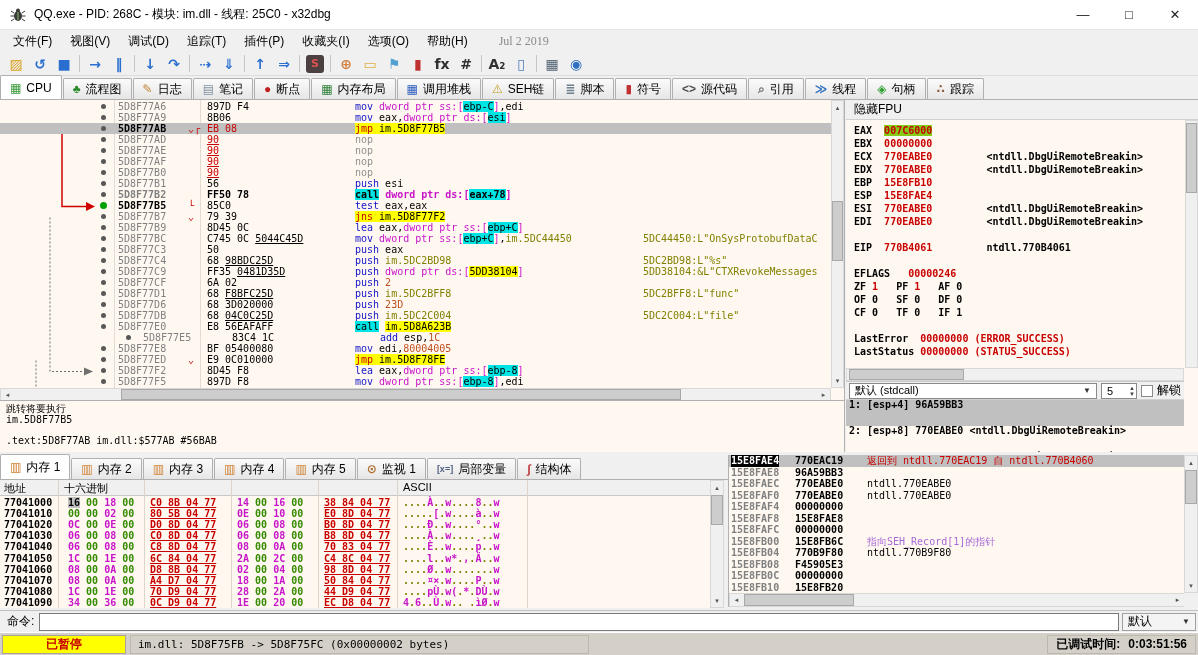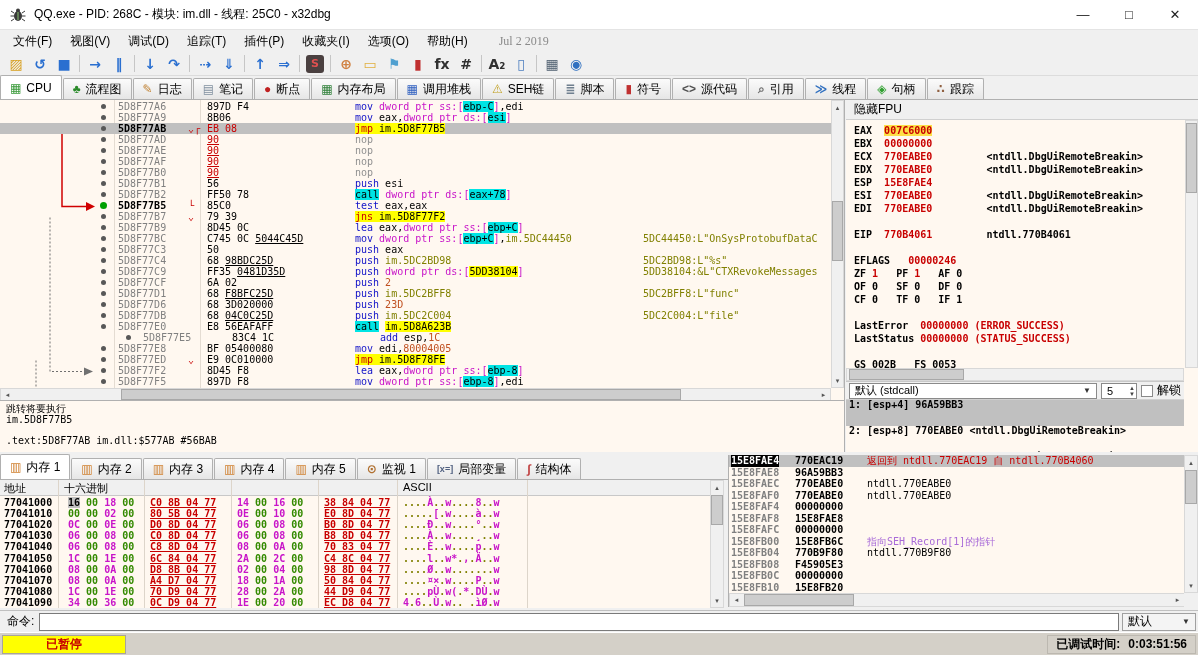--- a/index.html
+++ b/index.html
@@ -51,21 +51,21 @@
 .dsepv{position:absolute;top:0;height:288px;width:1px;background:#e4dcd2}
 #darrows{position:absolute;left:0;top:1px}
 #dinfo{position:absolute;top:300px;left:0;width:844px;height:52px;border-top:1px solid #b0b0b0;background:#fff8f0;font-size:10px;padding:2px 0 0 6px}
 #dinfo div{height:11px;line-height:11px;white-space:pre}
 #dinfo .gap{height:10px}
 
 #regs{position:absolute;top:100px;left:846px;width:352px;height:352px;background:#fff8f0}
 #fpubar{position:absolute;top:0;left:0;width:100%;height:20px;background:#f0f0f0;border-bottom:1px solid #d0d0d0;line-height:19px;padding-left:8px}
 #rlines{position:absolute;top:24px;left:8px;width:326px;font-size:10px;font-weight:bold}
 .rline{height:13px;line-height:13px;white-space:pre;font-family:"DejaVu Sans Mono","Liberation Mono",monospace}
-.r-k{color:#000}.r-v{color:#c80000}.r-e{color:#000}.r-hlv{color:#c80000;background:#fde047}
+.r-k{color:#000}.r-v{color:#c80000}.r-e{color:#000}.r-hlv{color:#c80000;background:#84cc16}
 #ccrow{position:absolute;top:281px;left:0;width:338px;height:18px;background:#f0f0f0;display:flex;align-items:center;padding:0 3px;gap:4px;border-top:1px solid #c8c8c8}
 .combo{flex:1;height:16px;background:#fff;border:1px solid #8a8a8a;display:flex;align-items:center;padding:0 5px;font-size:11px;white-space:nowrap}
 .combo .arrow{margin-left:auto;font-size:8px;color:#333}
 #spin{width:36px;height:16px;background:#fff;border:1px solid #8a8a8a;position:relative;font-size:11px;padding-left:5px;line-height:14px}
 #spin .arrows{position:absolute;right:1px;top:1px;font-size:6px;line-height:6px;color:#444}
 #chk{width:12px;height:12px;border:1px solid #8a8a8a;background:#fff}
 #args{position:absolute;top:299px;left:0;width:338px;height:53px;border-top:1px solid #d0d0d0;font-size:10px;font-weight:bold;overflow:hidden}
 .aline{height:26px;line-height:10.5px;white-space:pre;padding-left:3px;font-family:"DejaVu Sans Mono","Liberation Mono",monospace}
 .aline.sel{background:#c0c0c0}
 
@@ -246,21 +246,21 @@
   <div class="dsepv" style="left:200px"></div>
   <div id="drows">
       <div class="drow" style="top: 0px;"><span class="dot"></span><span class="daddr">5D8F77A6</span><span class="dbytes">897D F4</span><span class="dasm"><span class="s-mn">mov </span><span class="s-pt">dword ptr ss:</span><span class="s-pt">[</span><span class="s-hl">ebp-C</span><span class="s-pt">]</span><span class="s-reg">,edi</span></span></div>
       <div class="drow" style="top: 11px;"><span class="dot"></span><span class="daddr">5D8F77A9</span><span class="dbytes">8B06</span><span class="dasm"><span class="s-mn">mov </span><span class="s-reg">eax,</span><span class="s-pt">dword ptr ds:</span><span class="s-pt">[</span><span class="s-hl">esi</span><span class="s-pt">]</span></span></div>
       <div class="drow dsel" style="top: 22px;"><span class="dot"></span><span class="daddr sel">5D8F77AB</span><span class="dpre">⌄┌</span><span class="dbytes red">EB 08</span><span class="dasm"><span class="s-ybr">jmp </span><span class="s-yb">im.5D8F77B5</span></span></div>
       <div class="drow" style="top: 33px;"><span class="dot"></span><span class="daddr">5D8F77AD</span><span class="dbytes red"><span class="u">90</span></span><span class="dasm"><span class="s-gray">nop</span></span></div>
       <div class="drow" style="top: 44px;"><span class="dot"></span><span class="daddr">5D8F77AE</span><span class="dbytes red"><span class="u">90</span></span><span class="dasm"><span class="s-gray">nop</span></span></div>
       <div class="drow" style="top: 55px;"><span class="dot"></span><span class="daddr">5D8F77AF</span><span class="dbytes red"><span class="u">90</span></span><span class="dasm"><span class="s-gray">nop</span></span></div>
       <div class="drow" style="top: 66px;"><span class="dot"></span><span class="daddr">5D8F77B0</span><span class="dbytes red"><span class="u">90</span></span><span class="dasm"><span class="s-gray">nop</span></span></div>
       <div class="drow" style="top: 77px;"><span class="dot"></span><span class="daddr">5D8F77B1</span><span class="dbytes">56</span><span class="dasm"><span class="s-mn">push </span><span class="s-reg">esi</span></span></div>
-      <div class="drow" style="top: 88px;"><span class="dot"></span><span class="daddr">5D8F77B2</span><span class="dbytes">FF50 78</span><span class="dasm"><span class="s-cy">call</span><span class="s-reg"> </span><span class="s-pt">dword ptr ds:</span><span class="s-pt">[</span><span class="s-hl">eax+78</span><span class="s-pt">]</span></span></div>
+      <div class="drow" style="top: 88px; font-weight: bold;"><span class="dot"></span><span class="daddr">5D8F77B2</span><span class="dbytes">FF50 78</span><span class="dasm"><span class="s-cy">call</span><span class="s-reg"> </span><span class="s-pt">dword ptr ds:</span><span class="s-pt">[</span><span class="s-hl">eax+78</span><span class="s-pt">]</span></span></div>
       <div class="drow" style="top: 99px;"><span class="dot bp"></span><span class="daddr bold">5D8F77B5</span><span class="dpre">└</span><span class="dbytes">85C0</span><span class="dasm"><span class="s-mn">test </span><span class="s-reg">eax,eax</span></span></div>
       <div class="drow" style="top: 110px;"><span class="dot"></span><span class="daddr">5D8F77B7</span><span class="dpre">⌄</span><span class="dbytes">79 39</span><span class="dasm"><span class="s-ybr">jns </span><span class="s-yb">im.5D8F77F2</span></span></div>
       <div class="drow" style="top: 121px;"><span class="dot"></span><span class="daddr">5D8F77B9</span><span class="dbytes">8D45 0C</span><span class="dasm"><span class="s-mn">lea </span><span class="s-reg">eax,</span><span class="s-pt">dword ptr ss:</span><span class="s-pt">[</span><span class="s-hl">ebp+C</span><span class="s-pt">]</span></span></div>
       <div class="drow" style="top: 132px;"><span class="dot"></span><span class="daddr">5D8F77BC</span><span class="dbytes">C745 0C <span class="u">5044C45D</span></span><span class="dasm"><span class="s-mn">mov </span><span class="s-pt">dword ptr ss:</span><span class="s-pt">[</span><span class="s-hl">ebp+C</span><span class="s-pt">]</span><span class="s-reg">,</span><span class="s-mod">im.5DC44450</span></span><span class="dcmt">5DC44450:L"OnSysProtobufDataC</span></div>
       <div class="drow" style="top: 143px;"><span class="dot"></span><span class="daddr">5D8F77C3</span><span class="dbytes">50</span><span class="dasm"><span class="s-mn">push </span><span class="s-reg">eax</span></span></div>
       <div class="drow" style="top: 154px;"><span class="dot"></span><span class="daddr">5D8F77C4</span><span class="dbytes">68 <span class="u">98BDC25D</span></span><span class="dasm"><span class="s-mn">push </span><span class="s-mod">im.5DC2BD98</span></span><span class="dcmt">5DC2BD98:L"%s"</span></div>
       <div class="drow" style="top: 165px;"><span class="dot"></span><span class="daddr">5D8F77C9</span><span class="dbytes">FF35 <span class="u">0481D35D</span></span><span class="dasm"><span class="s-mn">push </span><span class="s-pt">dword ptr ds:</span><span class="s-pt">[</span><span class="s-yb">5DD38104</span><span class="s-pt">]</span></span><span class="dcmt">5DD38104:&amp;L"CTXRevokeMessages</span></div>
       <div class="drow" style="top: 176px;"><span class="dot"></span><span class="daddr">5D8F77CF</span><span class="dbytes">6A 02</span><span class="dasm"><span class="s-mn">push </span><span class="s-imm">2</span></span></div>
       <div class="drow" style="top: 187px;"><span class="dot"></span><span class="daddr">5D8F77D1</span><span class="dbytes">68 <span class="u">F8BFC25D</span></span><span class="dasm"><span class="s-mn">push </span><span class="s-mod">im.5DC2BFF8</span></span><span class="dcmt">5DC2BFF8:L"func"</span></div>
       <div class="drow" style="top: 198px; text-align: right;"><span class="dot"></span><span class="daddr">5D8F77D6</span><span class="dbytes">68 3D020000</span><span class="dasm"><span class="s-mn">push </span><span class="s-imm">23D</span></span></div>
@@ -292,20 +292,21 @@
   </div>
 </div>
 
 <div id="regs">
   <div id="fpubar">隐藏FPU</div>
   <div id="rlines">
       <div class="rline"><span class="r-k">EAX  </span><span class="r-hlv">007C6000</span></div>
       <div class="rline"><span class="r-k">EBX  </span><span class="r-v">00000000</span></div>
       <div class="rline"><span class="r-k">ECX  </span><span class="r-v">770EABE0</span><span class="r-k">         </span><span class="r-e">&lt;ntdll.DbgUiRemoteBreakin&gt;</span></div>
       <div class="rline"><span class="r-k">EDX  </span><span class="r-v">770EABE0</span><span class="r-k">         </span><span class="r-e">&lt;ntdll.DbgUiRemoteBreakin&gt;</span></div>
+      <div class="rline"><span class="r-k">EBP  </span><span class="r-v">15E8FB10</span></div>
       <div class="rline"><span class="r-k">ESP  </span><span class="r-v">15E8FAE4</span></div>
       <div class="rline"><span class="r-k">ESI  </span><span class="r-v">770EABE0</span><span class="r-k">         </span><span class="r-e">&lt;ntdll.DbgUiRemoteBreakin&gt;</span></div>
       <div class="rline"><span class="r-k">EDI  </span><span class="r-v">770EABE0</span><span class="r-k">         </span><span class="r-e">&lt;ntdll.DbgUiRemoteBreakin&gt;</span></div>
       <div class="rline"></div>
       <div class="rline"><span class="r-k">EIP  </span><span class="r-v">770B4061</span><span class="r-k">         </span><span class="r-e">ntdll.770B4061</span></div>
       <div class="rline"></div>
       <div class="rline"><span class="r-k">EFLAGS   </span><span class="r-v">00000246</span></div>
       <div class="rline"><span class="r-k">ZF </span><span class="r-v">1</span><span class="r-k">   PF </span><span class="r-v">1</span><span class="r-k">   AF 0</span></div>
       <div class="rline"><span class="r-k">OF 0   SF 0   DF 0</span></div>
       <div class="rline"><span class="r-k">CF 0   TF 0   IF 1</span></div>
@@ -440,18 +441,19 @@
   <span id="cmdlbl">命令:</span>
   <input id="cmdinput" style="">
   <div id="cmdcombo">
     <span>默认</span>
     <span class="arrow">▼</span>
   </div>
 </div>
 
 <div id="statusbar">
   <span id="paused">已暂停</span>
+  <span id="stmsg">im.dll: 5D8F75FB -&gt; 5D8F75FC (0x00000002 bytes)</span>
   <span id="stspacer"></span>
   <span id="sttime">
     <span>已调试时间:</span>
     <span>0:03:51:56</span>
   </span>
 </div>
 
 </body></html>

